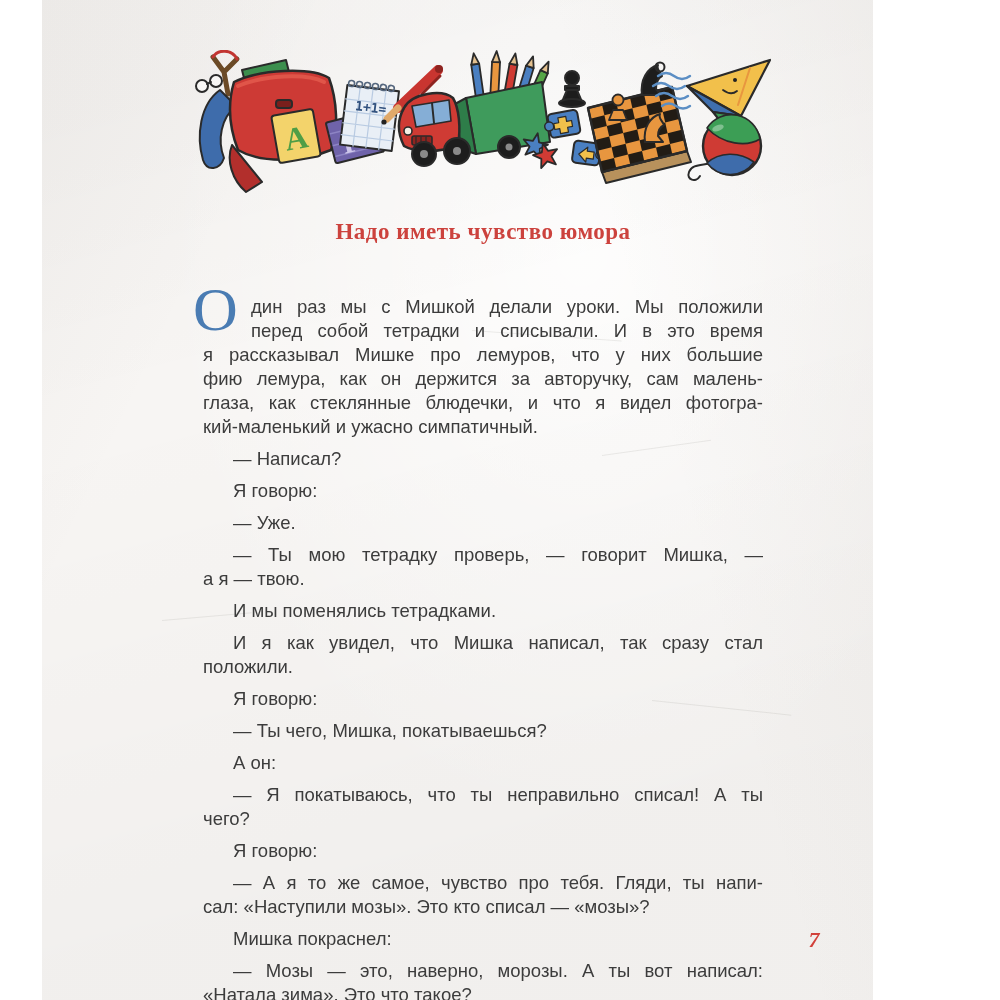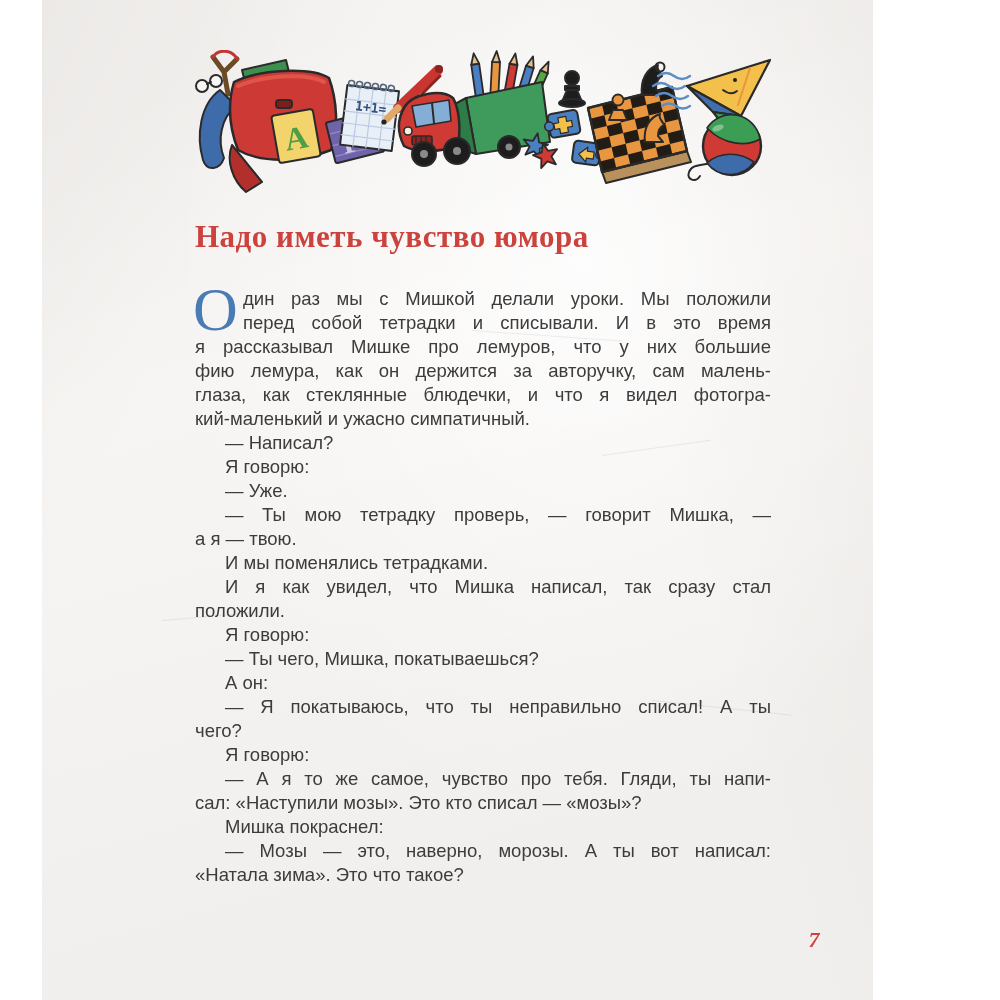--- a/index.html
+++ b/index.html
@@ -9,30 +9,30 @@
     position:absolute;left:42px;top:0;width:831px;height:1000px;
     background:
       linear-gradient(115deg, rgba(120,110,100,0.05) 0%, rgba(120,110,100,0) 22%),
       linear-gradient(255deg, rgba(120,110,100,0.05) 0%, rgba(120,110,100,0) 30%),
       linear-gradient(165deg, rgba(0,0,0,0.02) 10%, rgba(0,0,0,0) 35%, rgba(0,0,0,0.025) 80%),
       radial-gradient(ellipse at 65% 25%, rgba(255,255,255,0.8), rgba(255,255,255,0) 55%),
       var(--c-paper,#f7f5f3);
   }
   .crease{position:absolute;height:1px;background:rgba(90,85,80,0.10);transform-origin:left center;}
   #title{
-    position:absolute;left:153px;top:219px;width:576px;
+    position:absolute;left:153px;top:219px;width:576px;text-align:center;
     font-family:"Liberation Serif", serif;font-weight:bold;
-    font-size:31px;letter-spacing:0.5px;color:var(--c-title,#cc423d);
+    font-size:23px;letter-spacing:0.5px;color:var(--c-title,#cc423d);
   }
   #text-block{
     position:absolute;left:153px;top:287px;width:576px;
     font-family:"Liberation Sans", sans-serif;
     font-size:18.5px;line-height:24px;color:var(--c-body,#3c3c3c);
   }
-  .para{margin:0;}
+  .para{margin:8px;}
   .line{height:24px;white-space:nowrap;text-align:left;}
   .line.fill{white-space:normal;text-align:justify;text-align-last:justify;}
   .line.indent{padding-left:30px;}
   .line.dc-pad{padding-left:48px;}
   #dropcap{
     position:absolute;left:-2px;top:-3px;
     font-family:"Liberation Serif", serif;font-size:62px;line-height:50px;
     color:var(--c-drop_cap,#4a7cb3);
   }
   #page-num{

